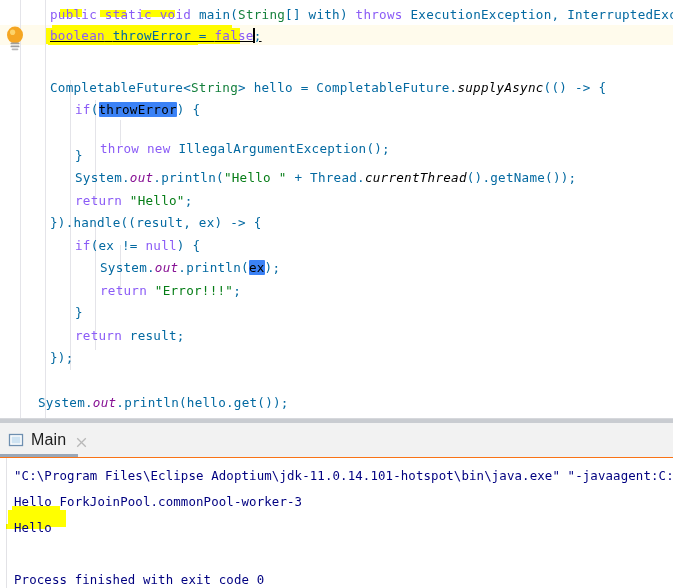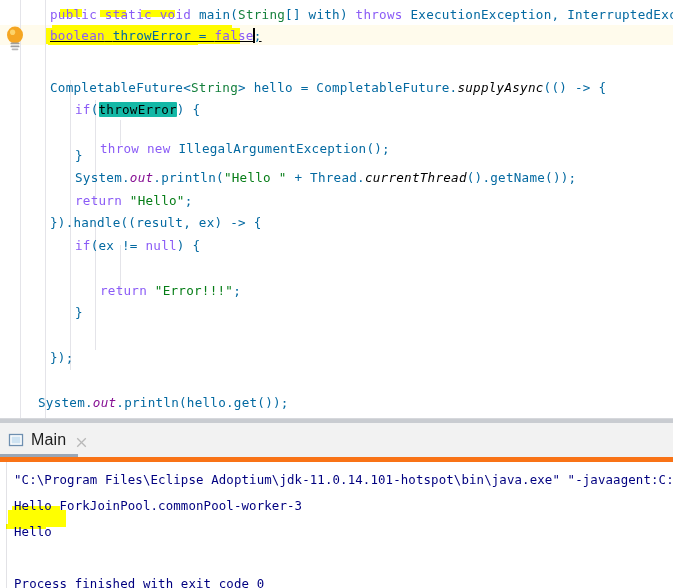--- a/index.html
+++ b/index.html
@@ -84,21 +84,21 @@
   
   .kw    { color: #8b5cf6; }            
   .plain { color: #0369a1; }            
   .str   { color: #067d17; }            
   .stat  { color: #871094; font-style: italic; }  
   .statm { color: #000000; font-style: italic; }  
   .type  { color: #15803d; }            
 
   
   .hl-usage {
-    background: #14b8a6;
+    background: #3b82f6;
     border-radius: 1px;
   }
 
   
   .caret {
     display: inline-block;
     width: 2px;
     height: 15px;
     background: #000000;
     vertical-align: -3px;
@@ -127,21 +127,21 @@
     position: relative;
     width: 673px;
     height: 166px;
     background: #ffffff;
     overflow: hidden;
   }
   .tw-header {
     position: relative;
     height: 34px;
     background: #f2f2f2;
-    border-bottom: 5px solid #f97316;
+    border-bottom: 1px solid #f97316;
   }
   .tw-tab {
     position: absolute;
     left: 0;
     top: 0;
     height: 34px;
     display: flex;
     align-items: center;
     padding: 0 10px 0 8px;
     cursor: default;
@@ -250,25 +250,27 @@
     <div class="code-line" style="top:146px; left:75px;"><span class="plain">}</span></div>
 
     <div class="code-line" style="top:168px; left:75px;"><span class="plain">System.</span><span class="stat">out</span><span class="plain">.println(</span><span class="str">"Hello "</span><span class="plain"> + Thread.</span><span class="statm">currentThread</span><span class="plain">().getName());</span></div>
 
     <div class="code-line" style="top:191px; left:75px;"><span class="kw">return</span> <span class="str">"Hello"</span><span class="plain">;</span></div>
 
     <div class="code-line" style="top:213px; left:50px;"><span class="plain">}).handle((result, ex) -&gt; {</span></div>
 
     <div class="code-line" style="top:236px; left:75px;"><span class="kw">if</span><span class="plain">(ex != </span><span class="kw">null</span><span class="plain">) {</span></div>
 
+    <div class="code-line" style="top:258px; left:100px;"><span class="plain">System.</span><span class="stat">out</span><span class="plain">.println(</span><span class="hl-usage">ex</span><span class="plain">);</span></div>
 
     <div class="code-line" style="top:281px; left:100px;"><span class="kw">return</span> <span class="str">"Error!!!"</span><span class="plain">;</span></div>
 
     <div class="code-line" style="top:303px; left:75px;"><span class="plain">}</span></div>
 
+    <div class="code-line" style="top:326px; left:75px;"><span class="kw">return</span> <span class="plain">result;</span></div>
 
     <div class="code-line" style="top:348px; left:50px;"><span class="plain">});</span></div>
 
     <div class="code-line" style="top:393px; left:38px;"><span class="plain">System.</span><span class="stat">out</span><span class="plain">.println(hello.get());</span></div>
 
   </div>
 </div>
 
 <div id="splitter"></div>
 

